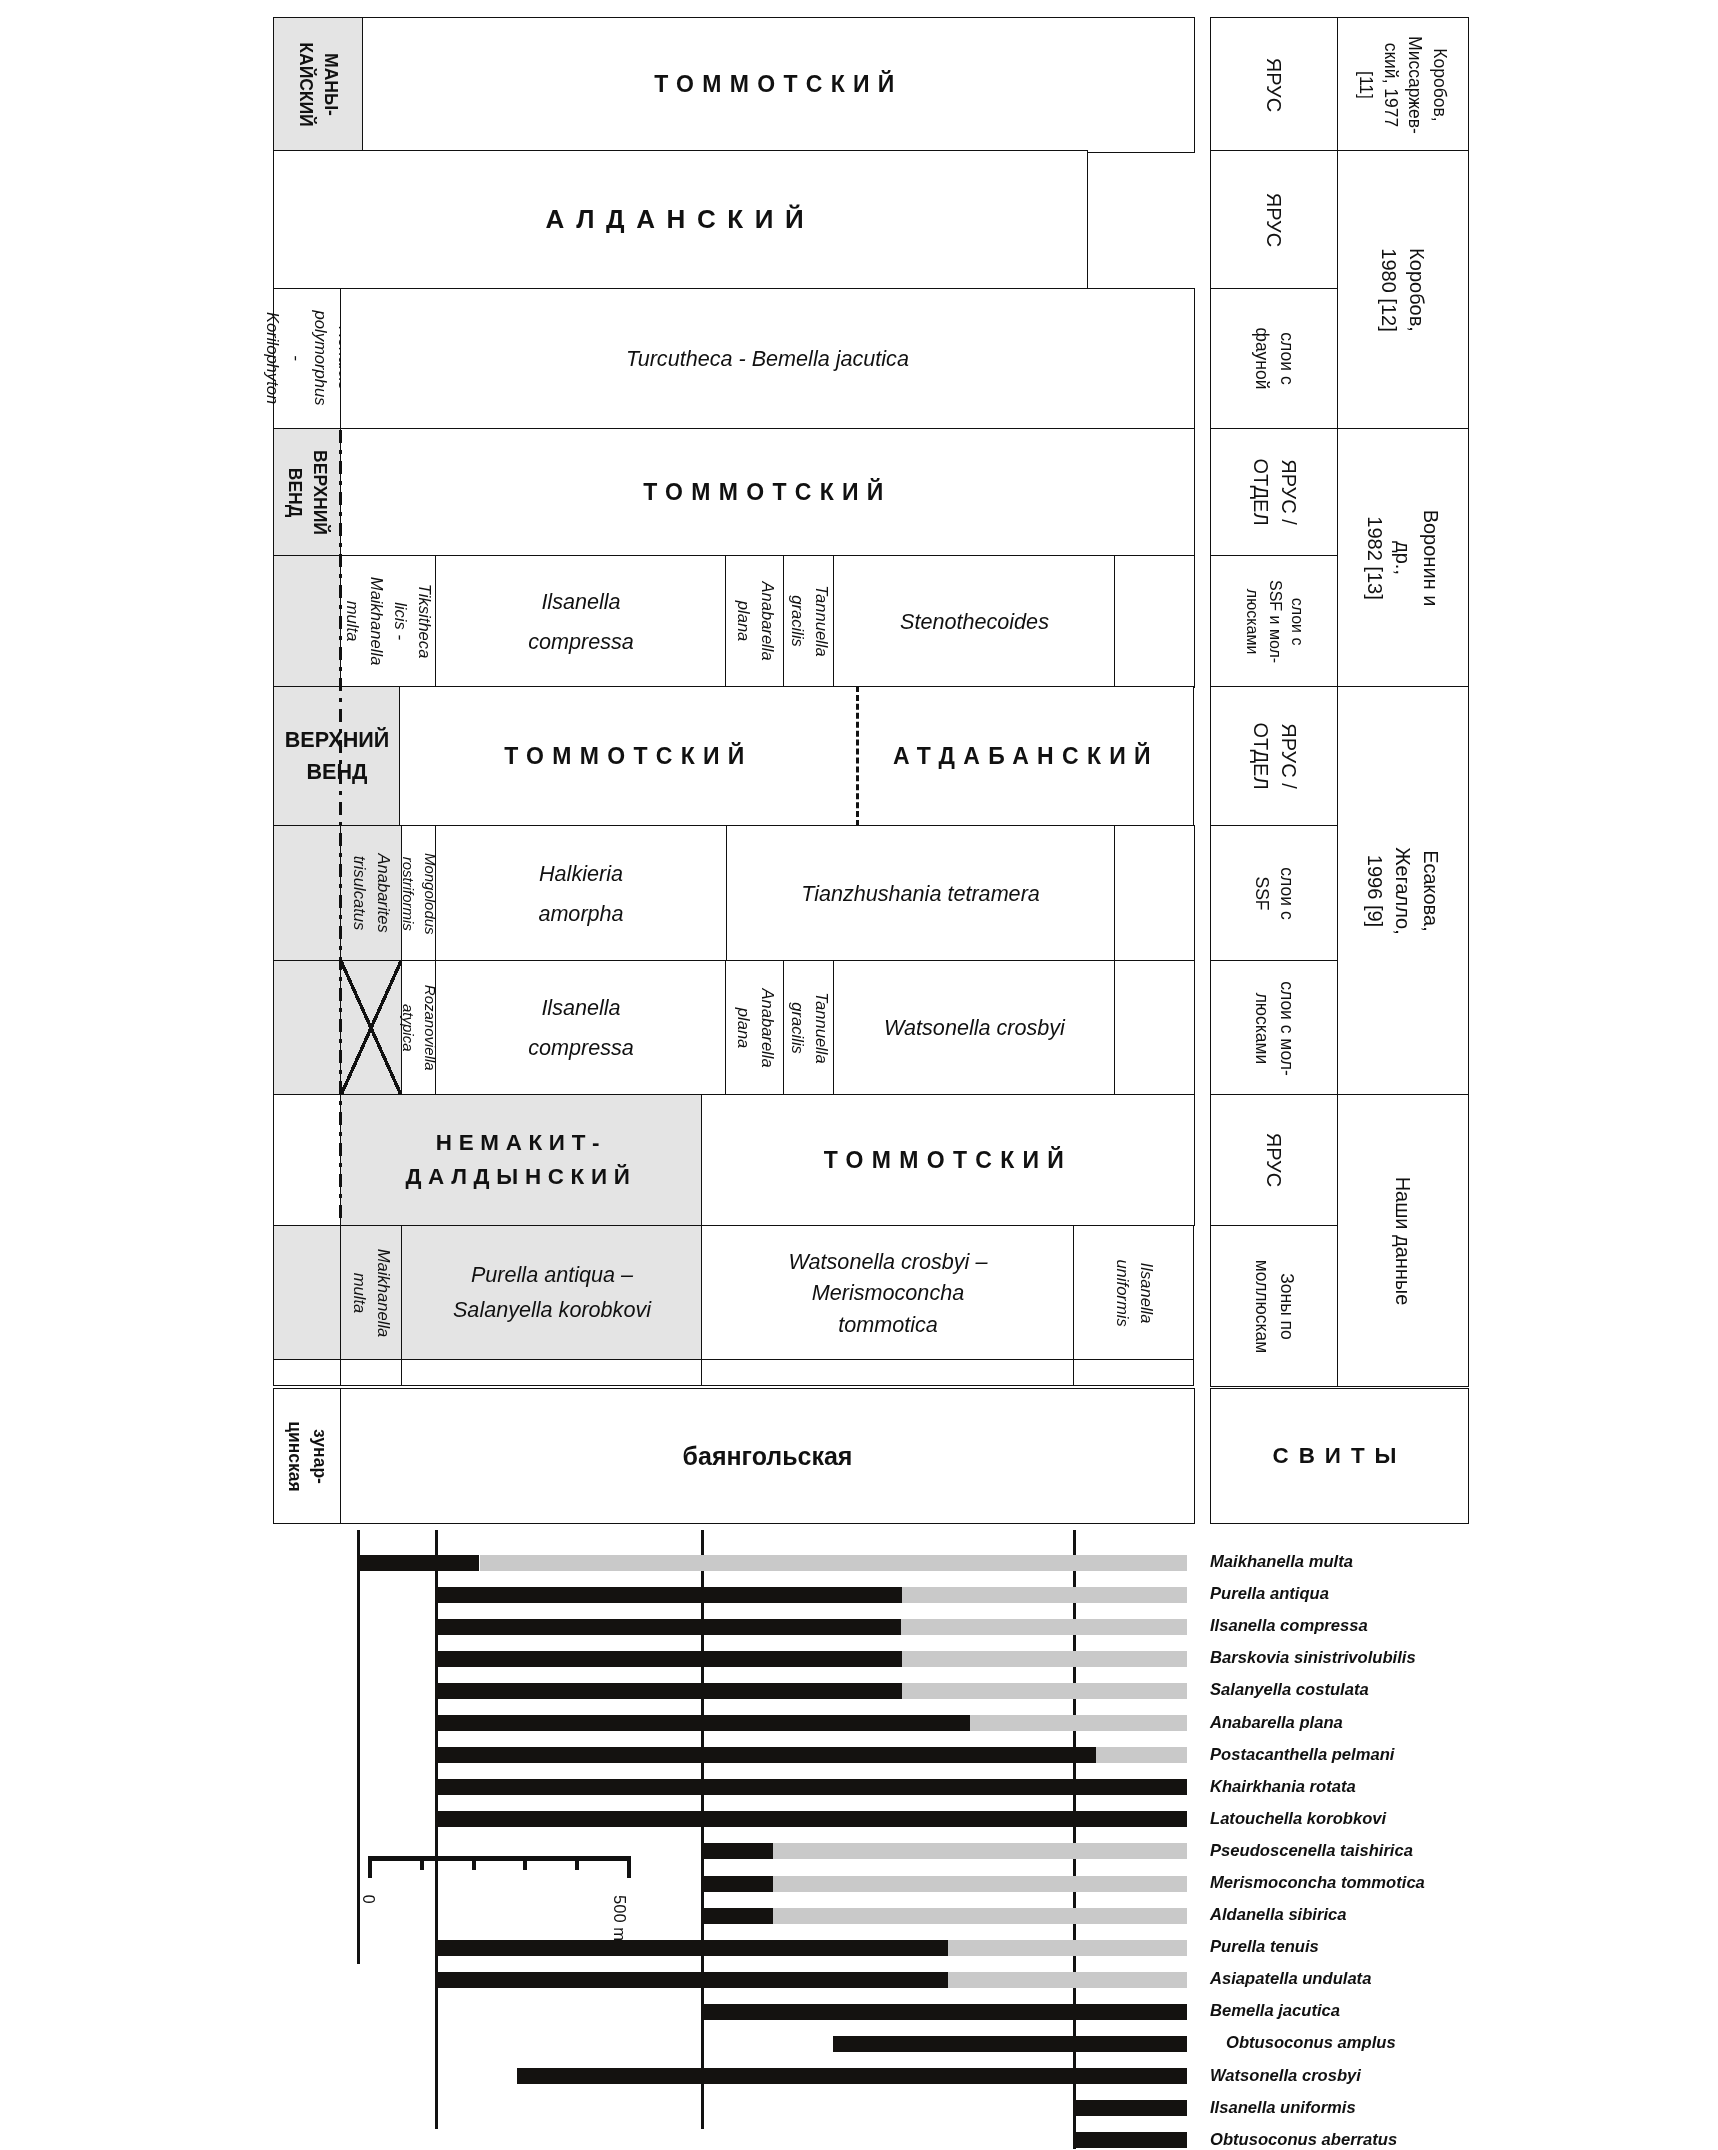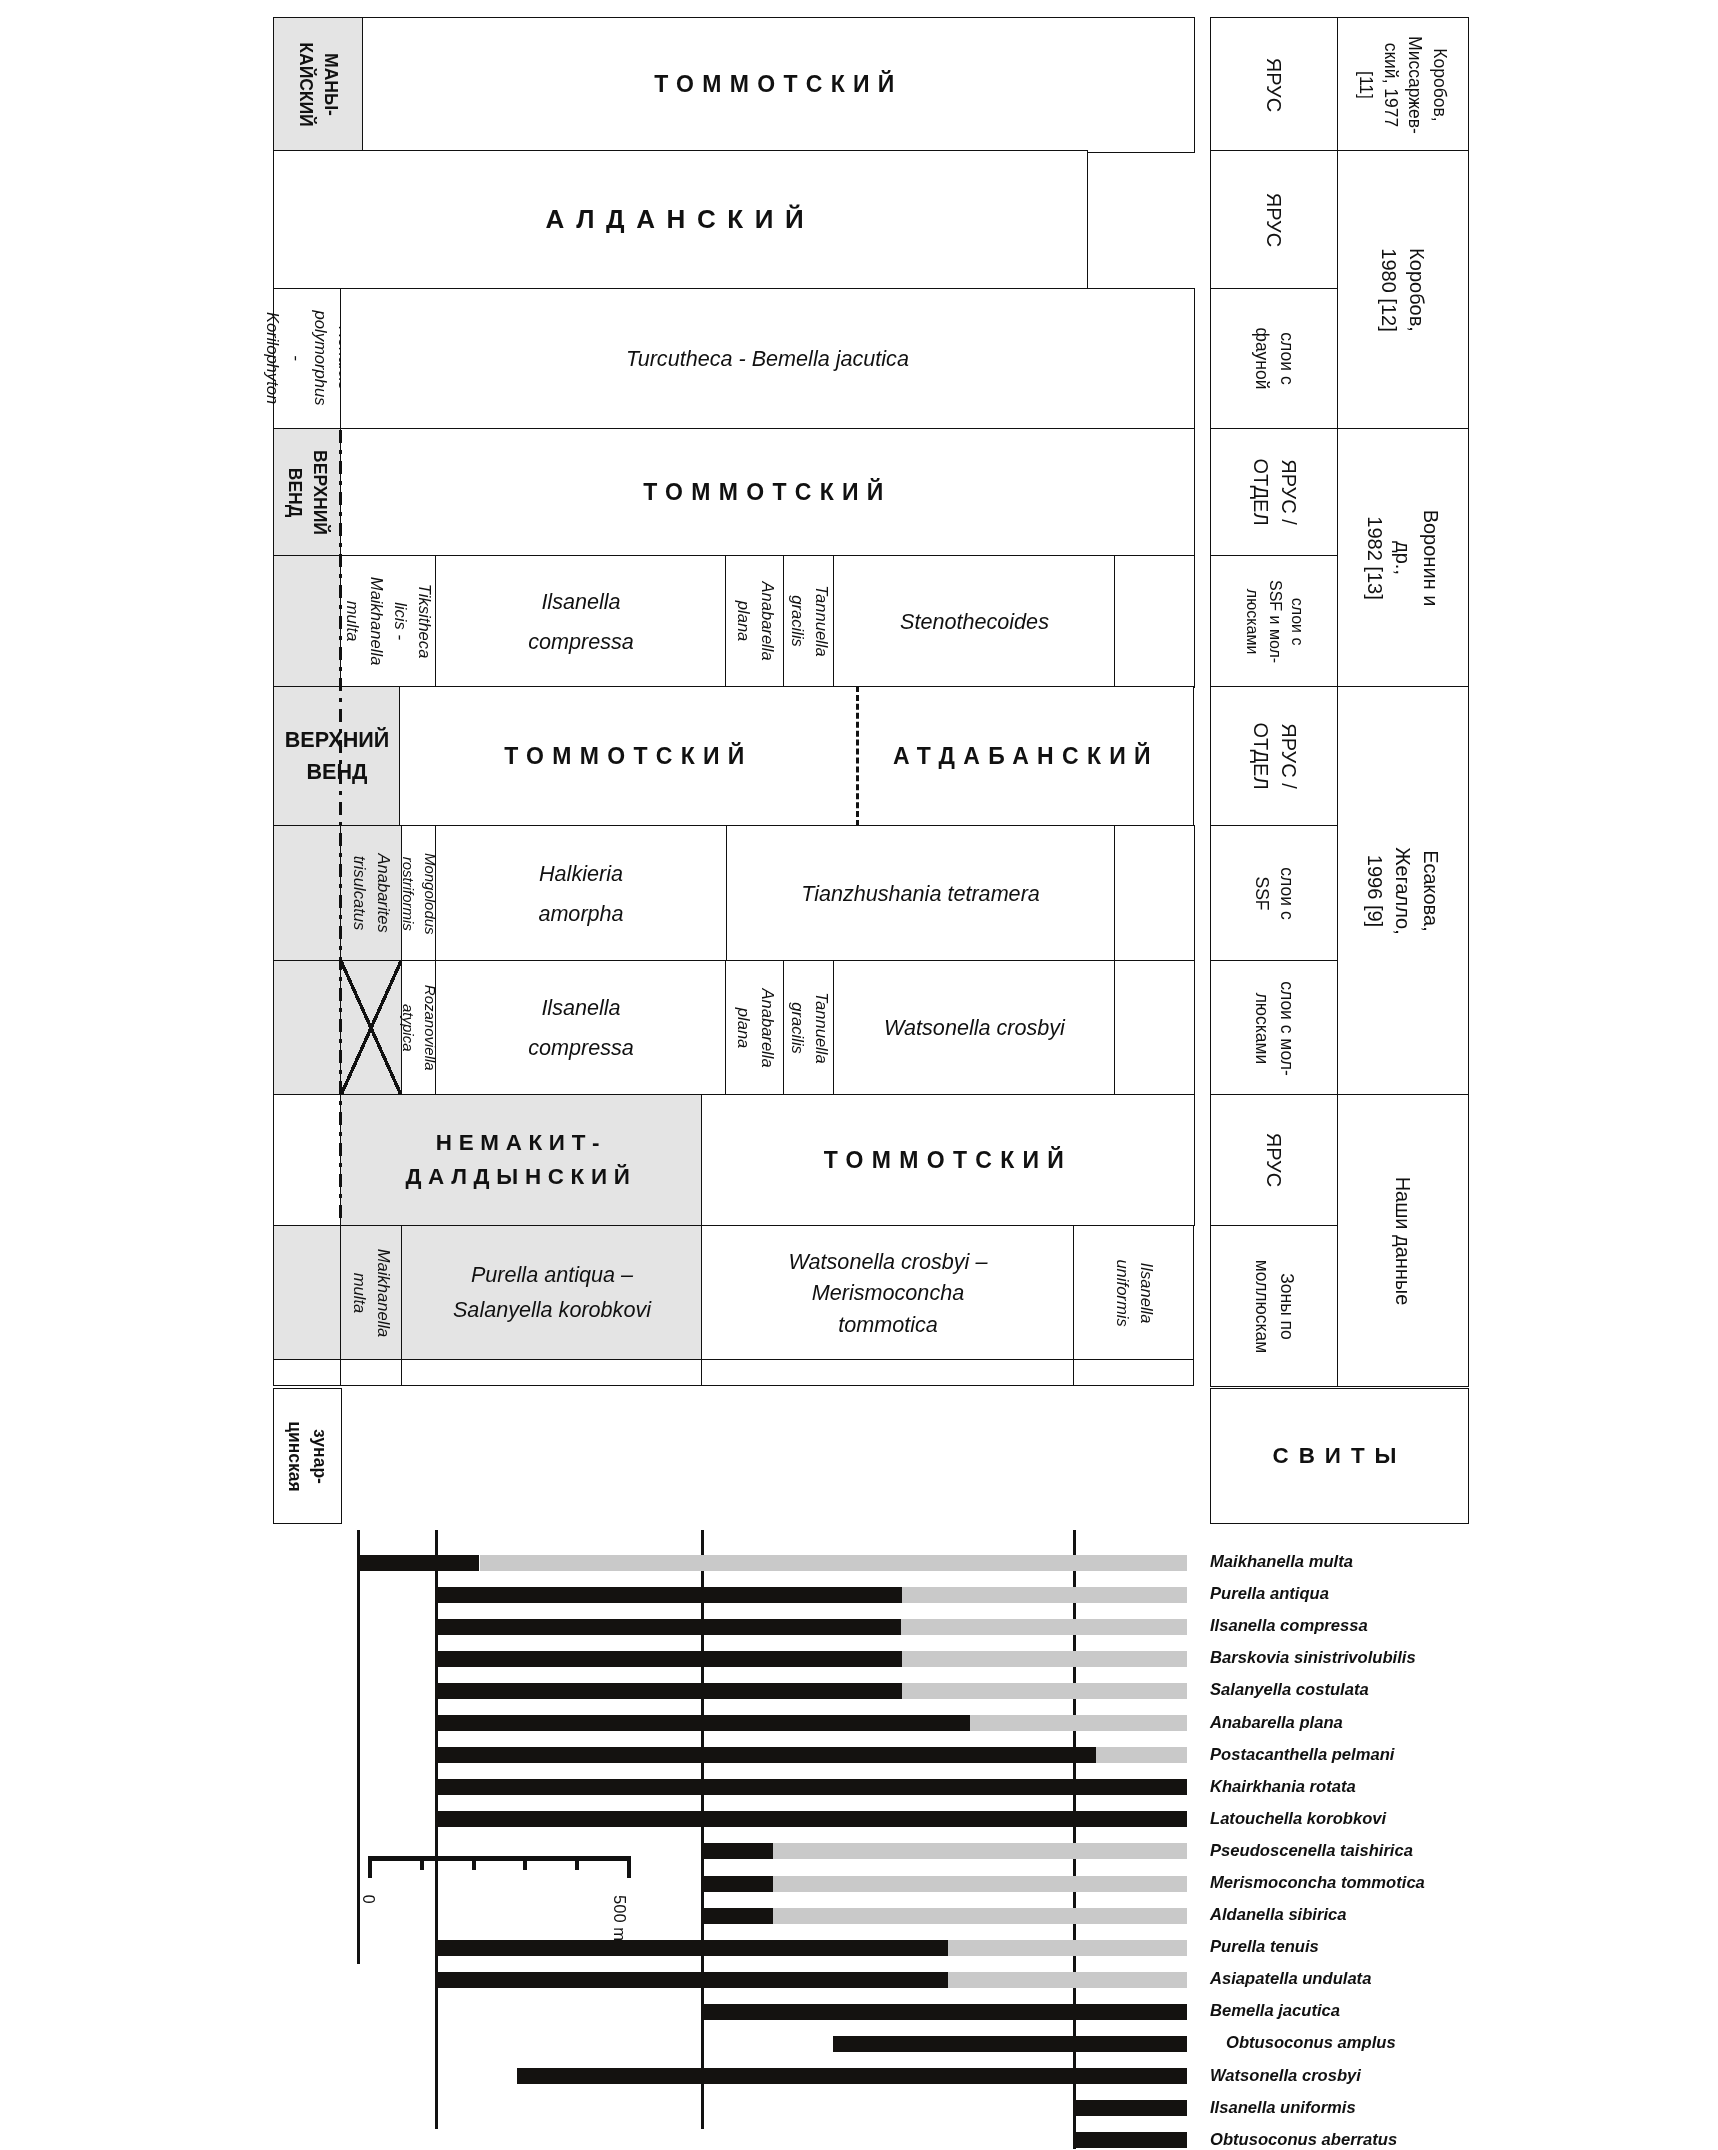--- a/index.html
+++ b/index.html
@@ -175,20 +175,23 @@
   <div class="cell" style="left:340px;top:1359px;width:62px;height:27.4px;"></div>
   <div class="cell" style="left:401px;top:1359px;width:302px;height:27.4px;"></div>
   <div class="cell" style="left:701px;top:1359px;width:374px;height:27.4px;"></div>
   <div class="cell" style="left:1073px;top:1359px;width:121px;height:27.4px;"></div>
 
   <div class="dashdot" style="left:339px;top:430px;height:795px;"></div>
 
   <div class="cell" style="left:273px;top:1388px;width:69px;height:136px;">
     <div class="rot-inner era-rot">зунар-
 цинская</div>
+  </div>
+  <div class="cell" style="left:340px;top:1388px;width:855px;height:136px;">
+    <div class="form">баянгольская</div>
   </div>
 
   <div class="cell" style="left:1210px;top:16.6px;width:129px;height:136px;">
     <div class="rot-inner rb-big">ЯРУС</div>
   </div>
   <div class="cell" style="left:1337px;top:16.6px;width:132px;height:136px;">
     <div class="rot-inner rb">Коробов,
 Миссаржев-
 ский, 1977
 [11]</div>

